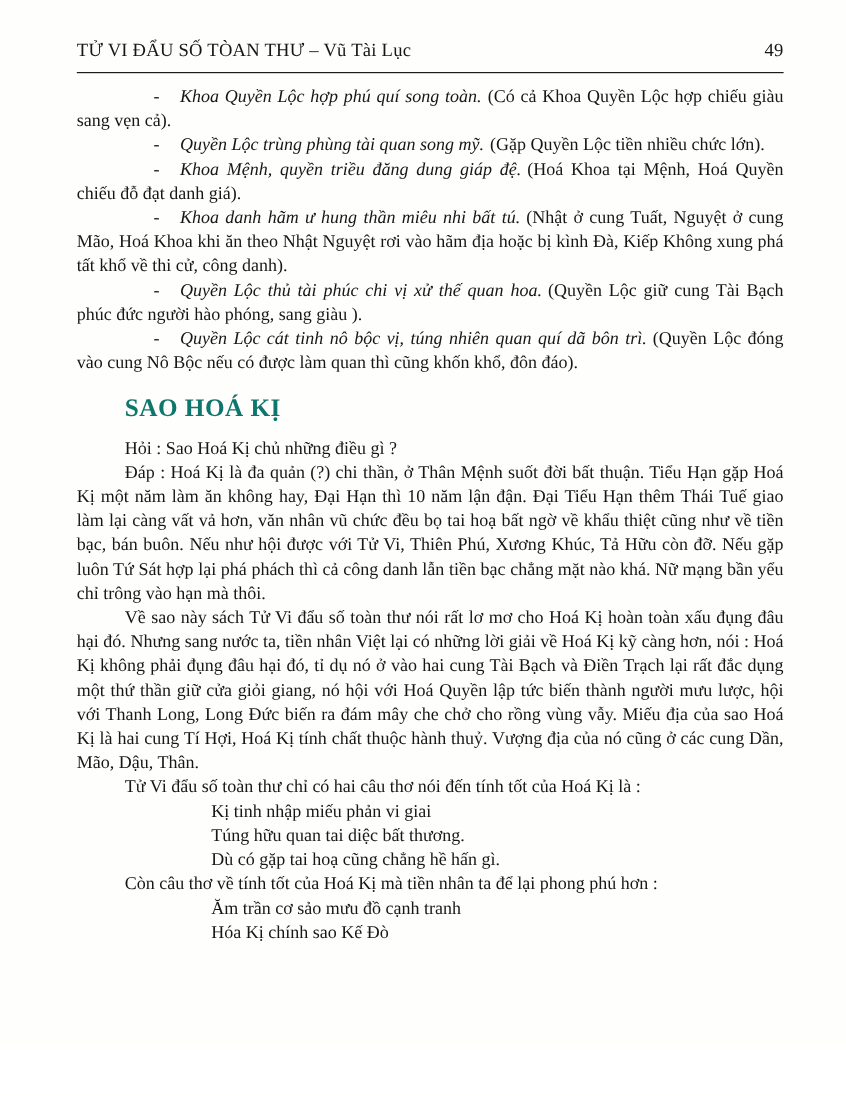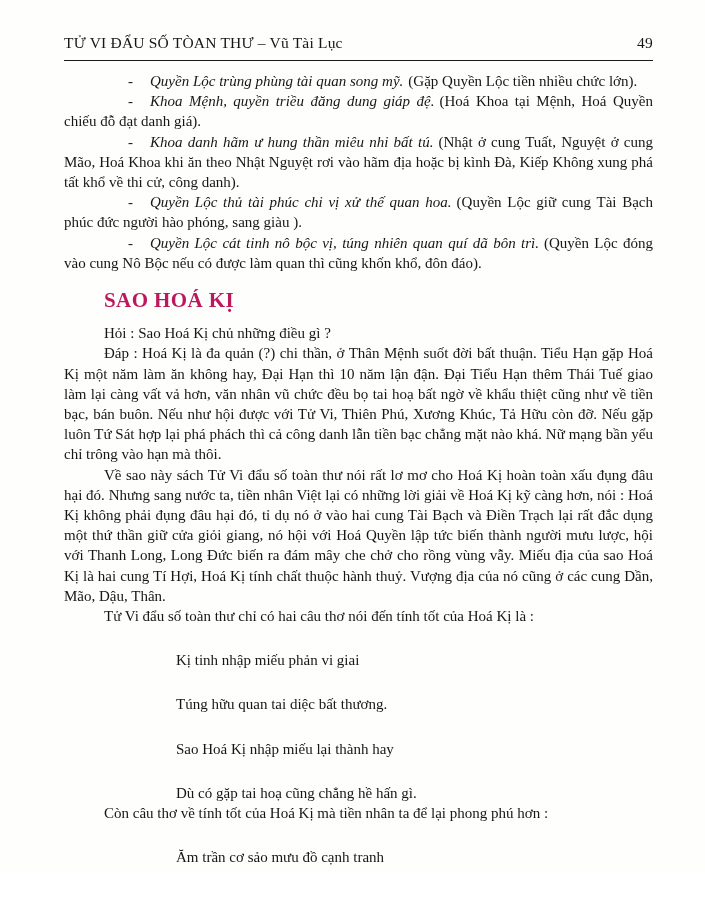--- a/index.html
+++ b/index.html
@@ -38,41 +38,41 @@
   .bullet .tab { display: inline-block; width: 17px; }
   .bullet .lead { font-style: italic; }
   .bullet .note { margin-left: 5px; }
   .para { text-indent: 40px; }
   .section-heading {
     font-size: 21px;
     font-weight: bold;
     letter-spacing: 0.4px;
     margin: 17px 0 13px 40px;
     font-family: "Liberation Serif", "DejaVu Serif", serif;
-    color: #be185d;
+    color: #0f766e;
   }
   .verse-line {
     margin-left: 112px;
     text-align: left;
-    margin-top: 24px;
   }
 </style>
 </head>
 <body>
 
 <div class="page">
 
   <div class="page-header">
     <span>TỬ VI ĐẨU SỐ TÒAN THƯ – Vũ Tài Lục</span>
     <span>49</span>
   </div>
   <div class="header-rule"></div>
 
   <div class="body-text">
 
+    <p class="bullet"><span class="dash">-</span><span class="tab"></span><i class="lead">Khoa Quyền Lộc hợp phú quí song toàn.</i><span class="note">(Có cả Khoa Quyền Lộc hợp chiếu giàu sang vẹn cả).</span></p>
 
 
     <p class="bullet"><span class="dash">-</span><span class="tab"></span><i class="lead">Quyền Lộc trùng phùng tài quan song mỹ.</i><span class="note">(Gặp Quyền Lộc tiền nhiều chức lớn).</span></p>
 
     <p class="bullet"><span class="dash">-</span><span class="tab"></span><i class="lead">Khoa Mệnh, quyền triều đăng dung giáp đệ.</i><span class="note">(Hoá Khoa tại Mệnh, Hoá Quyền chiếu đỗ đạt danh giá).</span></p>
 
 
     <p class="bullet"><span class="dash">-</span><span class="tab"></span><i class="lead">Khoa danh hãm ư hung thần miêu nhi bất tú.</i><span class="note">(Nhật ở cung Tuất, Nguyệt ở cung Mão, Hoá Khoa khi ăn theo Nhật Nguyệt rơi vào hãm địa hoặc bị kình Đà, Kiếp Không xung phá tất khổ về thi cử, công danh).</span></p>
 
     <p class="bullet"><span class="dash">-</span><span class="tab"></span><i class="lead">Quyền Lộc thủ tài phúc chi vị xử thế quan hoa.</i><span class="note">(Quyền Lộc giữ cung Tài Bạch phúc đức người hào phóng, sang giàu ).</span></p>
@@ -81,21 +81,20 @@
 
     <h2 class="section-heading">SAO HOÁ KỊ</h2>
 
     <p class="para">Hỏi : Sao Hoá Kị chủ những điều gì ?</p>
     <p class="para">Đáp : Hoá Kị là đa quản (?) chi thần, ở Thân Mệnh suốt đời bất thuận. Tiểu Hạn gặp Hoá Kị một năm làm ăn không hay, Đại Hạn thì 10 năm lận đận. Đại Tiểu Hạn thêm Thái Tuế giao làm lại càng vất vả hơn, văn nhân vũ chức đều bọ tai hoạ bất ngờ về khẩu thiệt cũng như về tiền bạc, bán buôn. Nếu như hội được với Tử Vi, Thiên Phú, Xương Khúc, Tả Hữu còn đỡ. Nếu gặp luôn Tứ Sát hợp lại phá phách thì cả công danh lẫn tiền bạc chẳng mặt nào khá. Nữ mạng bần yểu chỉ trông vào hạn mà thôi.</p>
     <p class="para">Về sao này sách Tử Vi đẩu số toàn thư nói rất lơ mơ cho Hoá Kị hoàn toàn xấu đụng đâu hại đó. Nhưng sang nước ta, tiền nhân Việt lại có những lời giải về Hoá Kị kỹ càng hơn, nói : Hoá Kị không phải đụng đâu hại đó, tỉ dụ nó ở vào hai cung Tài Bạch và Điền Trạch lại rất đắc dụng một thứ thần giữ cửa giỏi giang, nó hội với Hoá Quyền lập tức biến thành người mưu lược, hội với Thanh Long, Long Đức biến ra đám mây che chở cho rồng vùng vẫy. Miếu địa của sao Hoá Kị là hai cung Tí Hợi, Hoá Kị tính chất thuộc hành thuỷ. Vượng địa của nó cũng ở các cung Dần, Mão, Dậu, Thân.</p>
     <p class="para">Tử Vi đẩu số toàn thư chỉ có hai câu thơ nói đến tính tốt của Hoá Kị là :</p>
 
     <div class="verse-line">Kị tinh nhập miếu phản vi giai</div>
     <div class="verse-line">Túng hữu quan tai diệc bất thương.</div>
-    <div class="verse-line">Sao Hoá Kị nhập miếu lại thành hay</div>
     <div class="verse-line">Dù có gặp tai hoạ cũng chẳng hề hấn gì.</div>
 
     <p class="para">Còn câu thơ về tính tốt của Hoá Kị mà tiền nhân ta để lại phong phú hơn :</p>
 
     <div class="verse-line">Ăm trần cơ sảo mưu đồ cạnh tranh</div>
     <div class="verse-line">Hóa Kị chính sao Kế Đò</div>
 
   </div>
 </div>
 

